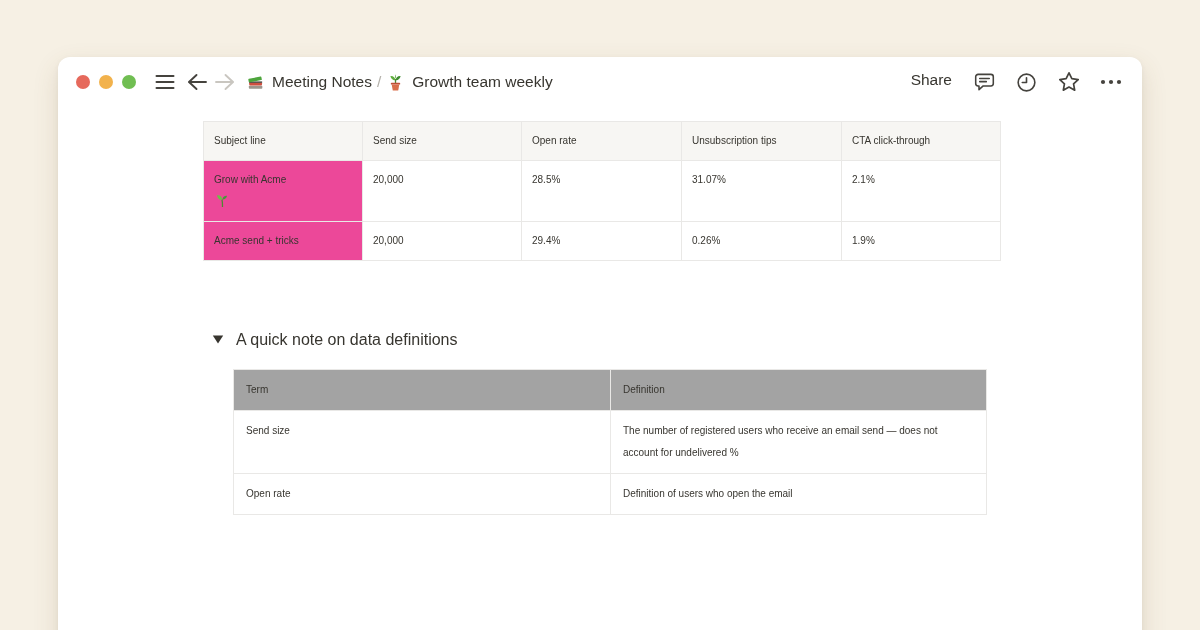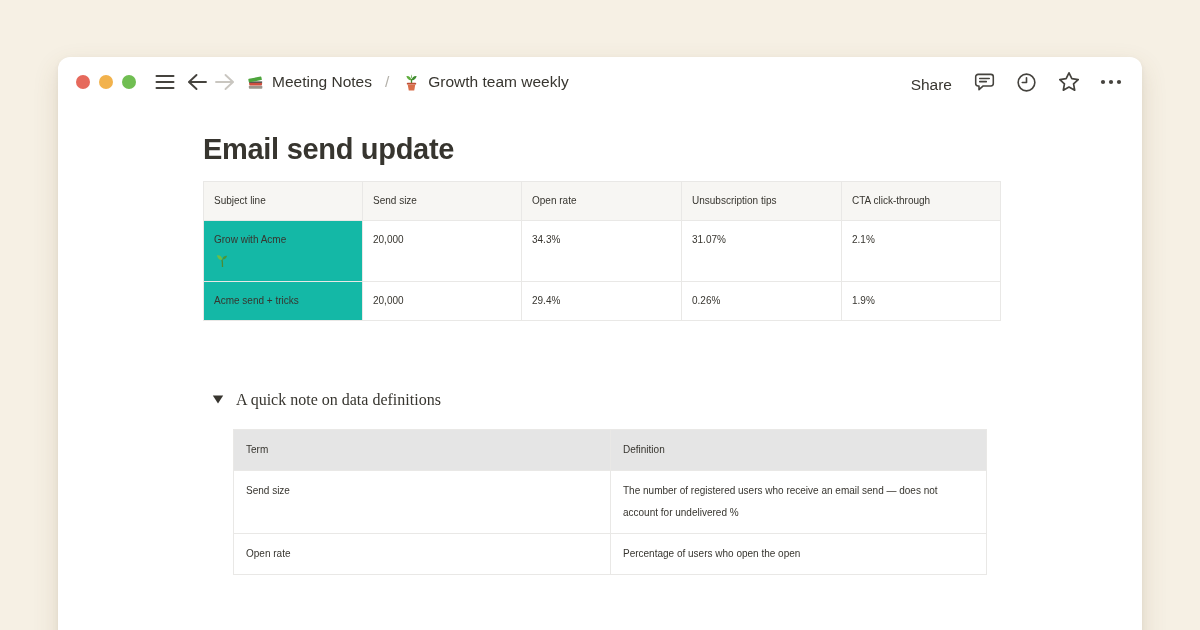--- a/index.html
+++ b/index.html
@@ -17,49 +17,49 @@
   }
   
   .topbar{display:flex;align-items:center;height:50px;padding:0 18px 0 18px;}
   .traffic{display:flex;align-items:center;gap:9px;margin-right:15px;}
   .light{width:14px;height:14px;border-radius:50%;border:none;padding:0;cursor:default;}
   .light.red{background:#E6695C;}
   .light.yellow{background:#F2B24C;}
   .light.green{background:#70BE52;}
   .icon-btn{display:flex;align-items:center;justify-content:center;
     width:27px;height:27px;background:none;border:none;padding:0;border-radius:4px;}
-  .breadcrumb{display:flex;align-items:center;gap:12px;font-size:15.5px;margin-left:8px;}
+  .breadcrumb{display:flex;align-items:center;gap:4px;font-size:15.5px;margin-left:8px;}
   .crumb{display:flex;align-items:center;gap:7px;cursor:pointer;}
   .crumb-sep{color:#B4B1AA;padding:0 1px;}
-  .topbar-right{margin-left:auto;display:flex;align-items:flex-end;gap:15px;}
+  .topbar-right{margin-left:auto;display:flex;align-items:flex-start;gap:15px;}
   .share-btn{background:none;border:none;font-size:15.5px;color:#37352F;padding:2px 4px;
     font-family:inherit;cursor:pointer;}
   
   .content{padding-left:145px;}
   .page-title{margin:24px 0 0 0;font-size:29px;line-height:36px;font-weight:700;letter-spacing:-.3px;}
   table{border-collapse:collapse;table-layout:fixed;font-size:10px;}
   .email-table{width:797px;margin-top:14px;}
   .email-table th,.email-table td{
     border:1px solid #E9E8E6;padding:8px 10px;text-align:left;vertical-align:top;
     line-height:21.5px;font-weight:400;}
   .email-table th{background:#F7F6F3;font-weight:500;}
-  .email-table td.shaded{background:#14b8a6;}
+  .email-table td.shaded{background:#ec4899;}
   .cell-icon-line{display:block;height:21px;margin-top:2px;}
   .inline-icon{vertical-align:-3px;margin-left:3px;}
   
-  .toggle-row{display:flex;align-items:center;margin:66px 0 0 2px;font-family:Liberation Serif, serif;}
+  .toggle-row{display:flex;align-items:center;margin:66px 0 0 2px;}
   .toggle-btn{width:26px;height:24px;display:flex;align-items:center;justify-content:center;
     background:none;border:none;padding:0;border-radius:4px;cursor:pointer;}
   .toggle-label{font-size:16px;margin-left:5px;line-height:26px;}
   
   .def-table{width:753px;margin:16px 0 0 30px;}
   .def-table th,.def-table td{
     border:1px solid #E9E8E6;padding:9px 12px;text-align:left;vertical-align:top;
     line-height:22px;font-weight:400;}
-  .def-table th{background:#e5e5e5;font-weight:500;}
+  .def-table th{background:#a3a3a3;font-weight:500;}
   svg{display:block;}
 </style>
 </head>
 <body>
 
 <div class="window">
 
   <div class="topbar">
     <div class="traffic">
       <button class="light red"></button>
@@ -158,21 +158,20 @@
               <circle cx="11" cy="3" r="2.1"></circle>
               <circle cx="19" cy="3" r="2.1"></circle>
           </svg>
         </span>
       </button>
     </div>
   </div>
 
   <div class="content">
 
-    <h1 class="page-title">Email send update</h1>
 
     <table class="email-table">
       <colgroup>
         <col style="width:159px">
           <col style="width:159px">
           <col style="width:160px">
           <col style="width:160px">
           <col style="width:159px">
       </colgroup>
       <tbody>
@@ -188,21 +187,21 @@
           <span>Grow with Acme</span>
           <span class="cell-icon-line">
             <svg width="17" height="17" viewBox="0 0 20 20">
               <path d="M10 17.5 C10 13.5 10 11 9.2 8.6" stroke="#4D8A33" stroke-width="1.5" fill="none"></path>
               <path d="M9.6 9.2 C6.5 9.6 4.2 7.4 3.5 4 C7.2 3.6 9.8 5.8 9.6 9.2" fill="#6CBF45"></path>
               <path d="M10 8.7 C12.6 8.9 14.7 7 15.4 4.3 C12 4.1 10 6 10 8.7" fill="#49963A"></path>
             </svg>
           </span>
         </td>
         <td>20,000</td>
-        <td>34.3%</td>
+        <td>28.5%</td>
         <td>31.07%</td>
         <td>2.1%</td>
       </tr>
       <tr>
         <td class="shaded">Acme send + tricks</td>
         <td>20,000</td>
         <td>29.4%</td>
         <td>0.26%</td>
         <td>1.9%</td>
       </tr>
@@ -229,19 +228,19 @@
           <tr>
         <th>Term</th>
         <th>Definition</th>
       </tr>
       <tr>
         <td>Send size</td>
         <td>The number of registered users who receive an email send — does not account for undelivered %</td>
       </tr>
       <tr>
         <td>Open rate</td>
-        <td>Percentage of users who open the open</td>
+        <td>Definition of users who open the email</td>
       </tr>
     </tbody>
       </table>
 
   </div>
 </div>
 
 </body></html>

